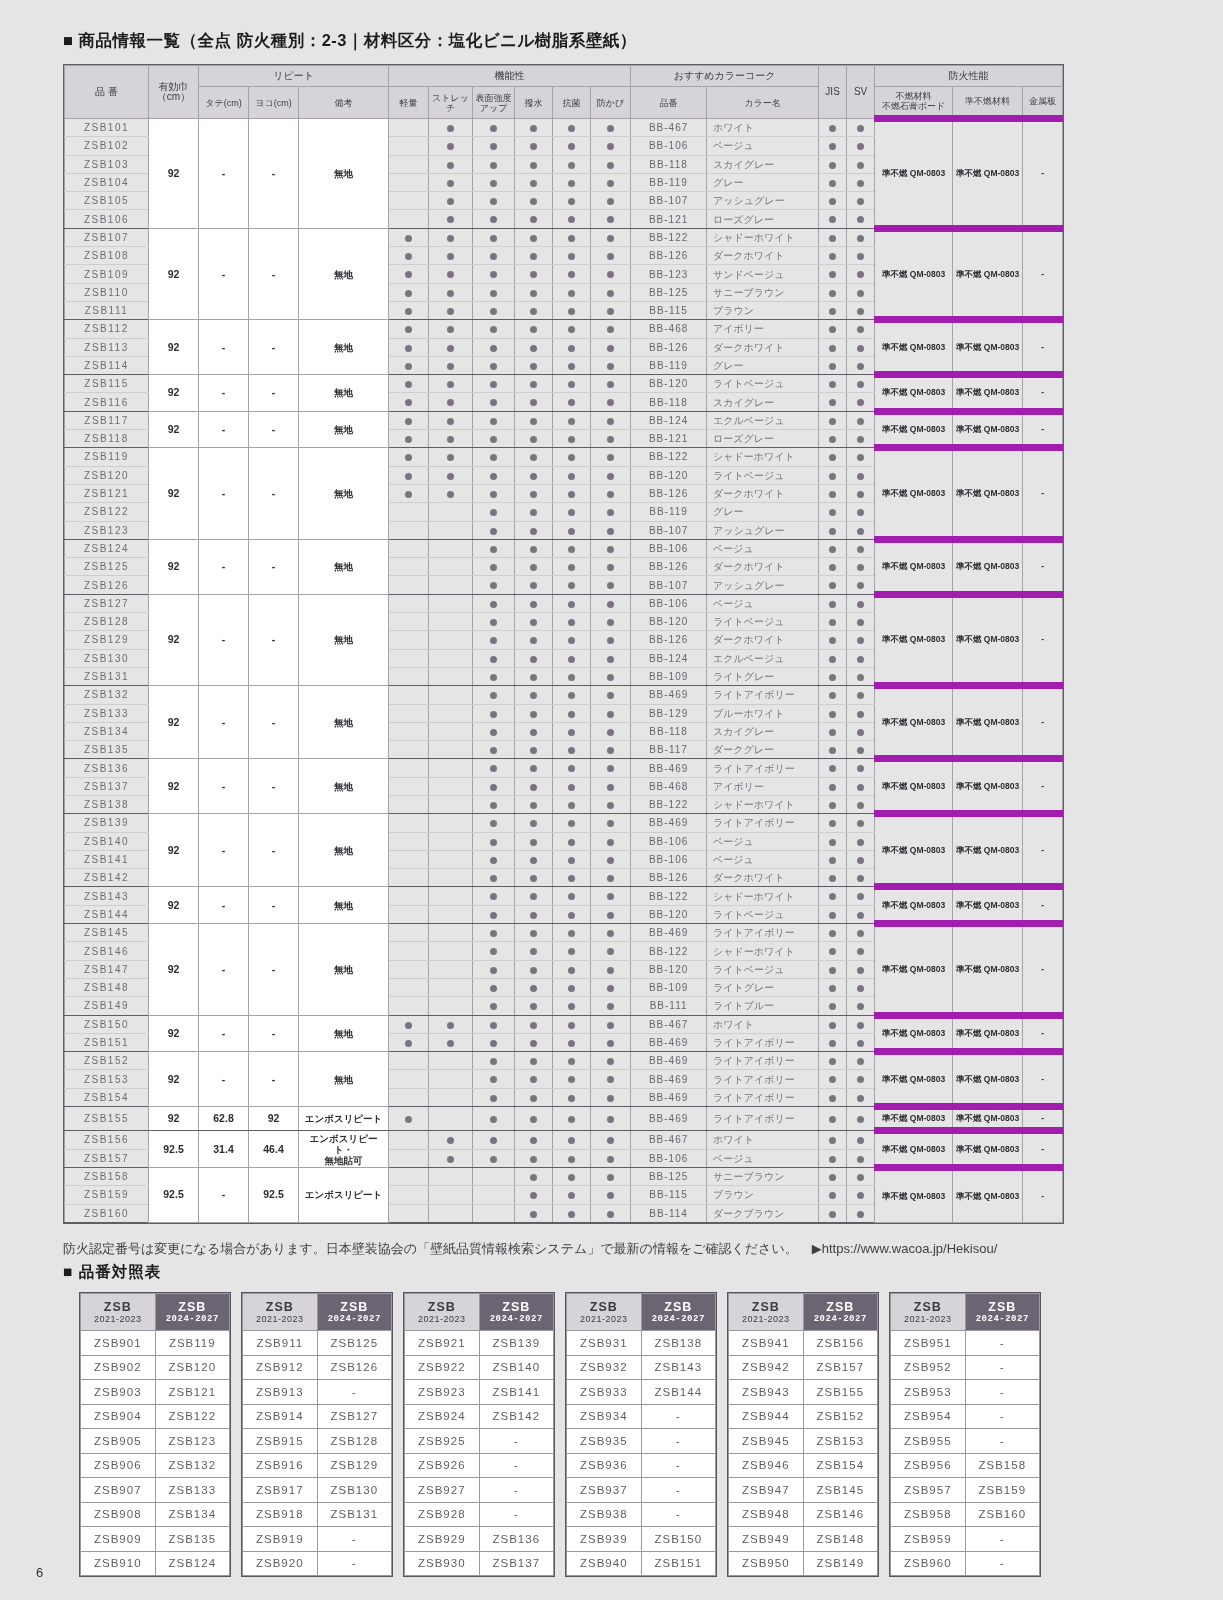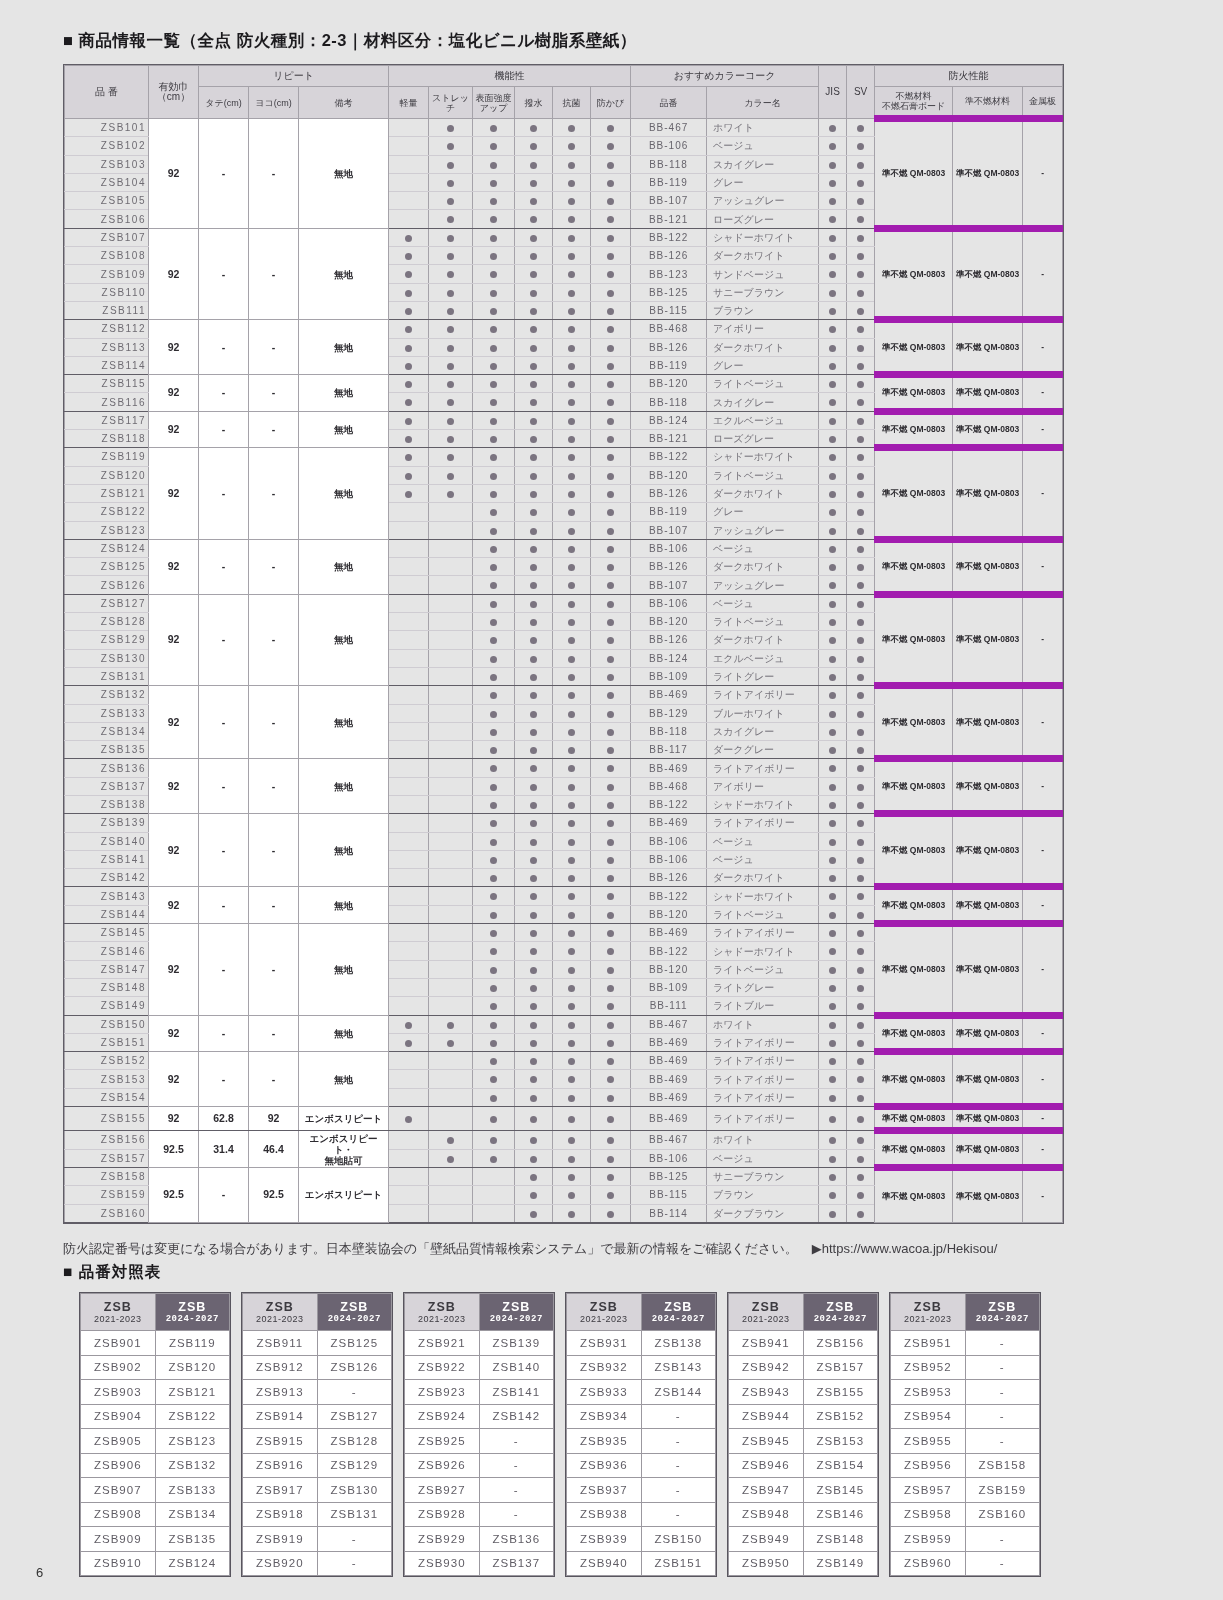--- a/index.html
+++ b/index.html
@@ -15,21 +15,21 @@
 
   
   .ptable-wrap{position:absolute;left:63px;top:64px;border:1.5px solid #605d66;}
   table.ptable{border-collapse:collapse;table-layout:fixed;width:966px;}
   .ptable th,.ptable td{border:1px solid #a5a2a9;overflow:hidden;}
   .ptable thead th{background:#d7d4d9;color:#3c3a40;font-weight:normal;font-size:9px;line-height:10px;padding:1px 0;white-space:pre-line;text-align:center;}
   .ptable thead tr.h1 th{height:18px;font-size:10px;}
   .ptable thead tr.h2 th{height:26px;}
   .ptable td{height:17.3px;font-size:10px;color:#67646c;text-align:center;padding:0 2px;line-height:11px;
              border-top:1px solid #cfccd2;border-bottom:1px solid #cfccd2;}
-  .ptable td.c-code{letter-spacing:1.5px;color:#6e6b72;text-align:right;}
+  .ptable td.c-code{letter-spacing:1.5px;color:#6e6b72;}
   .ptable td.c-grp{font-weight:bold;color:#2e2c31;font-size:10.5px;background:#fff;border-top:1px solid #a5a2a9;border-bottom:1px solid #a5a2a9;}
   .ptable td.c-biko{font-size:9.5px;white-space:pre-line;margin-top:13px;}
   .ptable td.c-bb{letter-spacing:1px;}
   .ptable td.c-cn{text-align:left;padding-left:6px;font-size:10px;color:#76737b;}
   .ptable td.c-fire{font-size:8.5px;font-weight:bold;color:#2e2c31;border-top:7px solid #a21caf;border-bottom:1px solid #a5a2a9;padding:0;margin-top:12px;}
   .ptable tr.gend td{border-bottom:1px solid #605d66;}
   .dot{display:inline-block;width:7px;height:7px;border-radius:50%;background:#7b7480;vertical-align:middle;}
 
   
   .ctables{position:absolute;left:79px;top:1292px;display:flex;gap:10px;}

